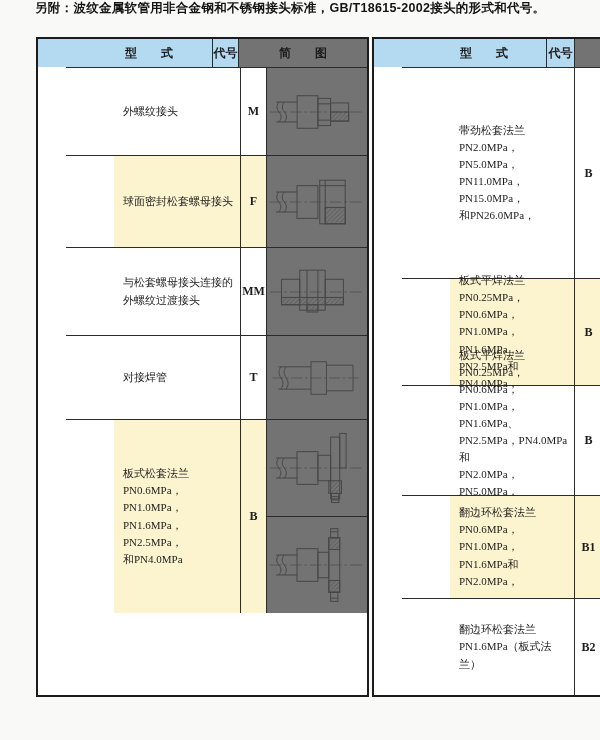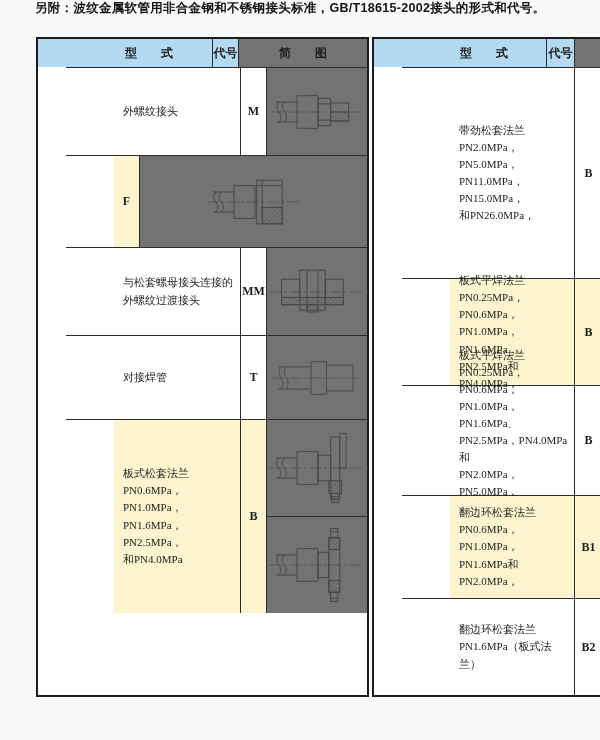--- a/index.html
+++ b/index.html
@@ -165,20 +165,21 @@
         <div class="cell c-type">外螺纹接头</div>
         <div class="cell c-code">M</div>
         <div class="cell c-diag">
           <svg class="diag" viewBox="0 0 110 84" width="100" height="76" aria-label="male-thread-fitting">
               <use href="#d-m"></use>
             </svg>
         </div>
       </div>
 
       <div class="row lh1">
+        <div class="cell c-type hl">球面密封松套螺母接头</div>
         <div class="cell c-code hl">F</div>
         <div class="cell c-diag">
           <svg class="diag" viewBox="0 0 110 84" width="100" height="78" aria-label="spherical-seal-swivel-nut-fitting">
               <use href="#d-f"></use>
             </svg>
         </div>
       </div>
 
       <div class="row lh2">
         <div class="cell c-type">与松套螺母接头连接的

